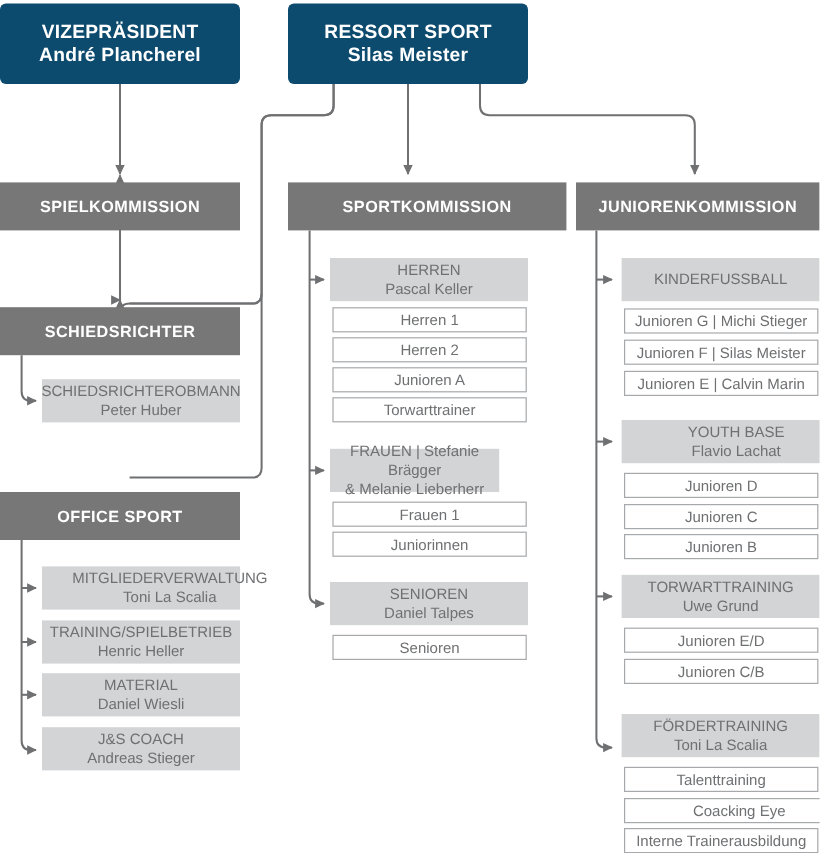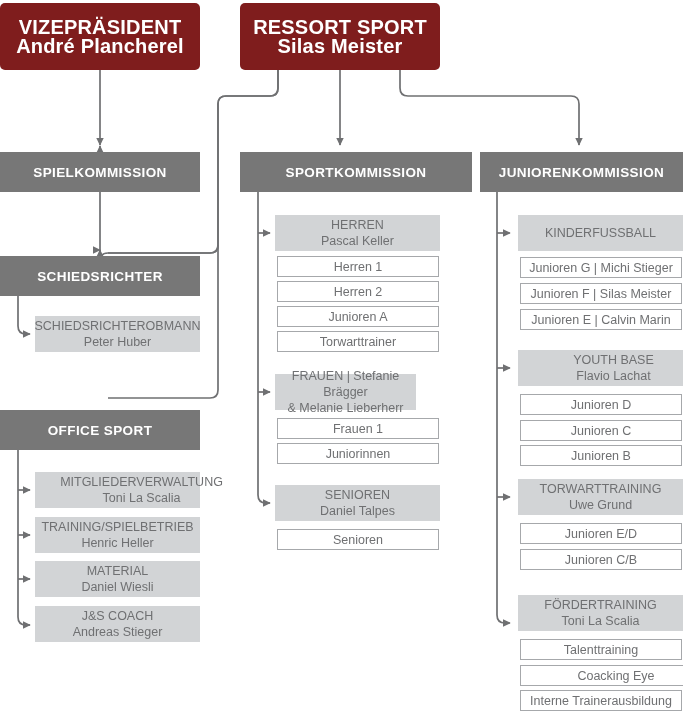--- a/index.html
+++ b/index.html
@@ -21,25 +21,25 @@
     display:flex;
     flex-direction:column;
     align-items:center;
     justify-content:center;
     text-align:center;
     z-index:2;
   }
 
   
   .red{
-    background:#7f1d1d;
+    background:#0c4a6e;
     color:#ffffff;
     border-radius:5px;
     font-weight:bold;
-    font-size:20px;
+    font-size:16px;
     line-height:19px;
     letter-spacing:.2px;
   }
   .red .l1{display:block;}
   .red .l2{display:block;font-weight:bold;}
 
   
   .bar{
     background:#777777;
     color:#ffffff;

